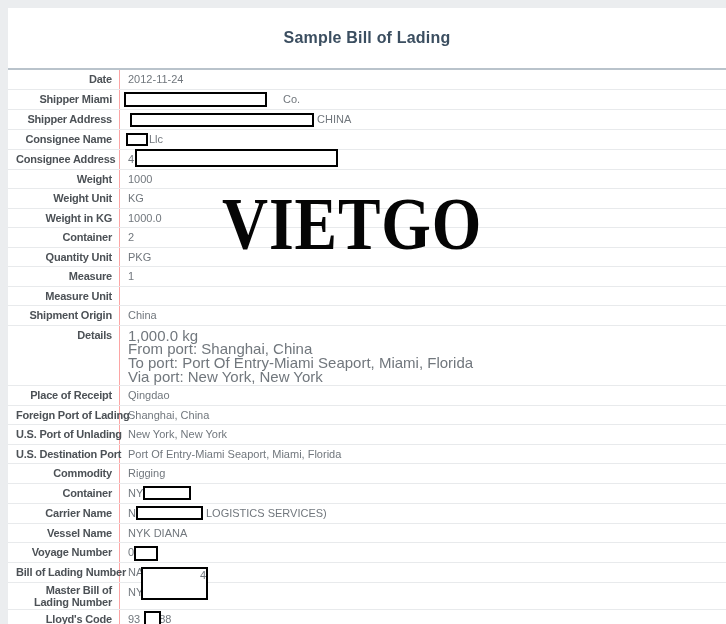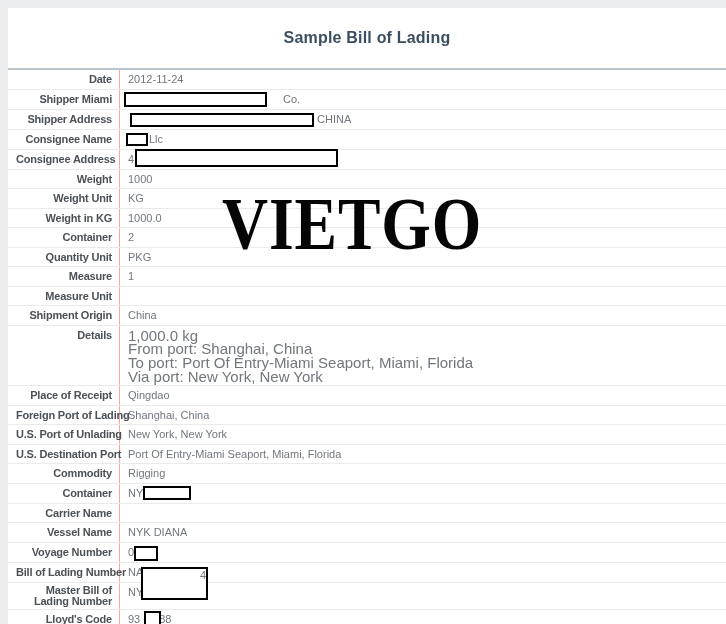--- a/index.html
+++ b/index.html
@@ -137,20 +137,21 @@
       <div class="row">
         <div class="label">Commodity</div>
         <div class="value"><span class="vtext">Rigging</span></div>
       </div>
       <div class="row">
         <div class="label">Container</div>
         <div class="value"><span class="vtext">NY</span><span class="rbox" style="width: 48px; height: 14px; top: -2px; margin-bottom: -2px;"></span></div>
       </div>
       <div class="row">
         <div class="label">Carrier Name</div>
+        <div class="value"><span class="vtext">N</span><span class="rbox" style="width: 67px; height: 14px; top: -2px; margin-bottom: -2px;"></span><span class="vtext" style="margin-left: 3px;">LOGISTICS SERVICES)</span></div>
       </div>
       <div class="row">
         <div class="label">Vessel Name</div>
         <div class="value"><span class="vtext">NYK DIANA</span></div>
       </div>
       <div class="row">
         <div class="label">Voyage Number</div>
         <div class="value"><span class="vtext">0</span><span class="rbox" style="width: 24px; height: 15px; top: -1px; margin-bottom: -3px;"></span></div>
       </div>
       <div class="row">

